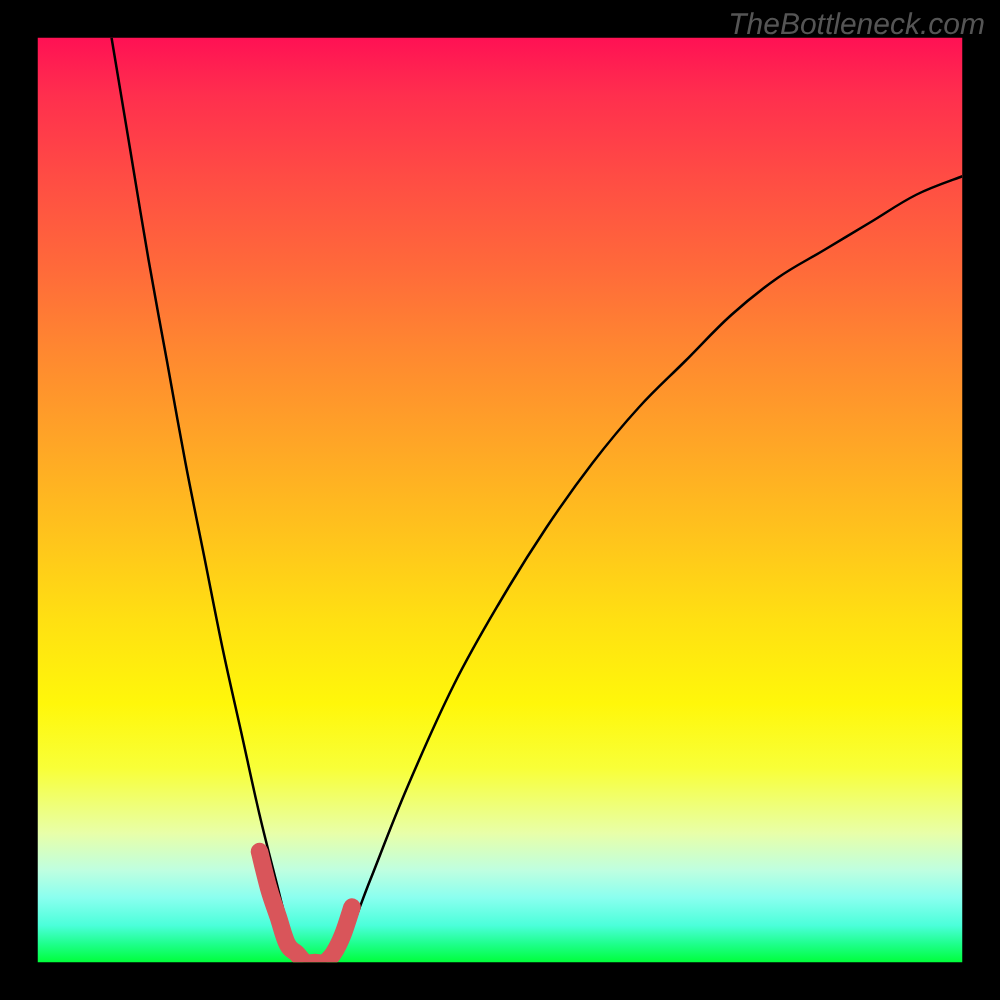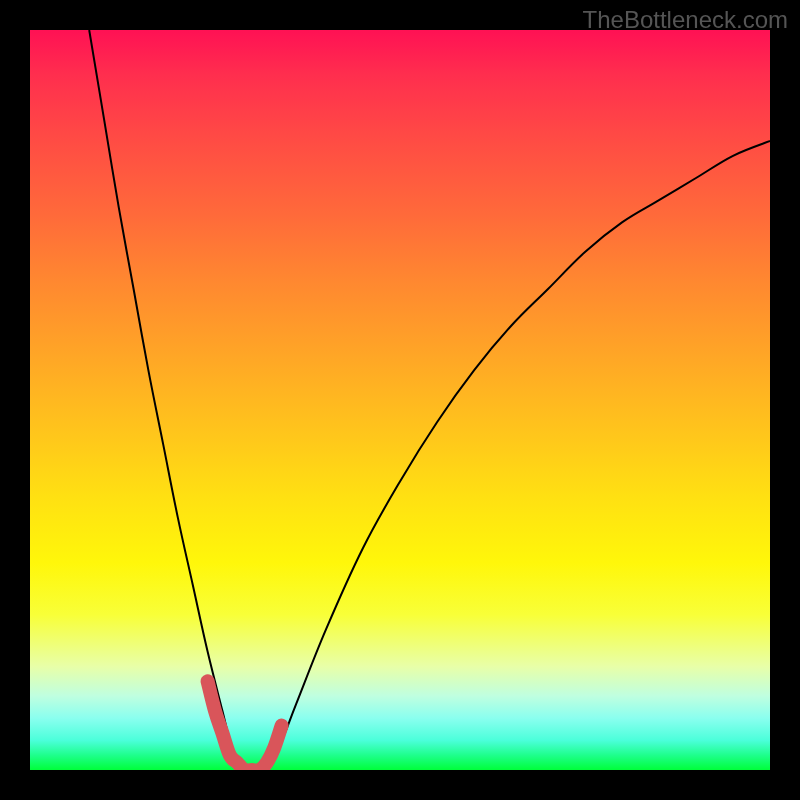--- a/index.html
+++ b/index.html
@@ -12,20 +12,21 @@
     font-family: Arial, sans-serif;
   }
   .attribution {
     position: absolute;
     top: 6px;
     right: 12px;
     color: #555;
     font-size: 24px;
     font-weight: 500;
     z-index: 10;
+    font-style: italic;
   }
   .plot-frame {
     position: absolute;
     top: 30px;
     left: 30px;
     width: 740px;
     height: 740px;
     overflow: hidden;
   }
   .gradient-bg {

